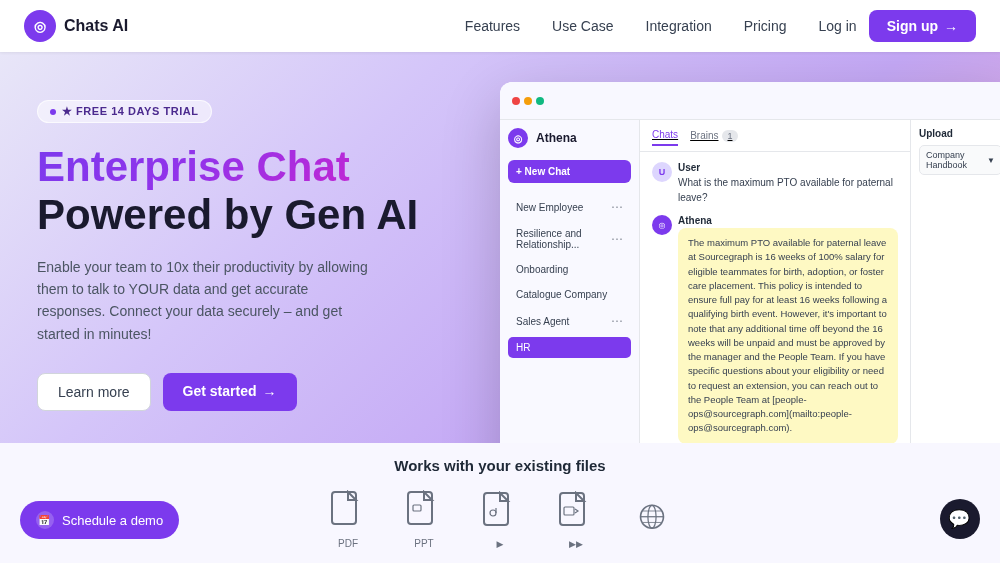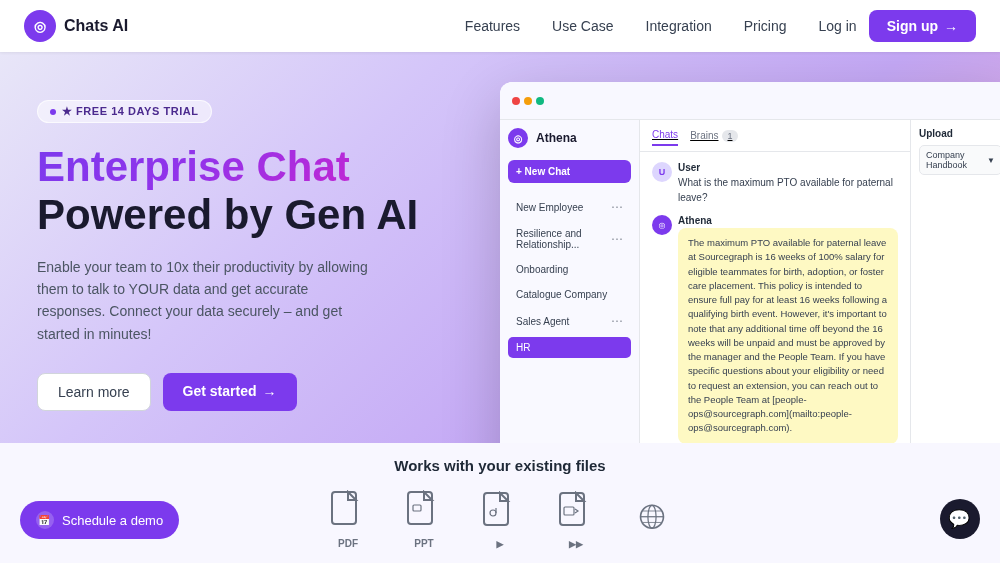--- a/index.html
+++ b/index.html
@@ -451,21 +451,21 @@
       display: flex;
       flex-direction: column;
       align-items: center;
       gap: 4px;
     }
     .file-icon-svg {
       width: 36px; height: 44px;
     }
     .file-label {
       font-size: 10px;
-      font-weight: 700;
+      font-weight: 400;
       color: #6b7280;
       text-align: right;
     }
 
     
     .schedule-btn {
       position: absolute;
       bottom: 24px;
       left: 20px;
       background: #7c3aed;

